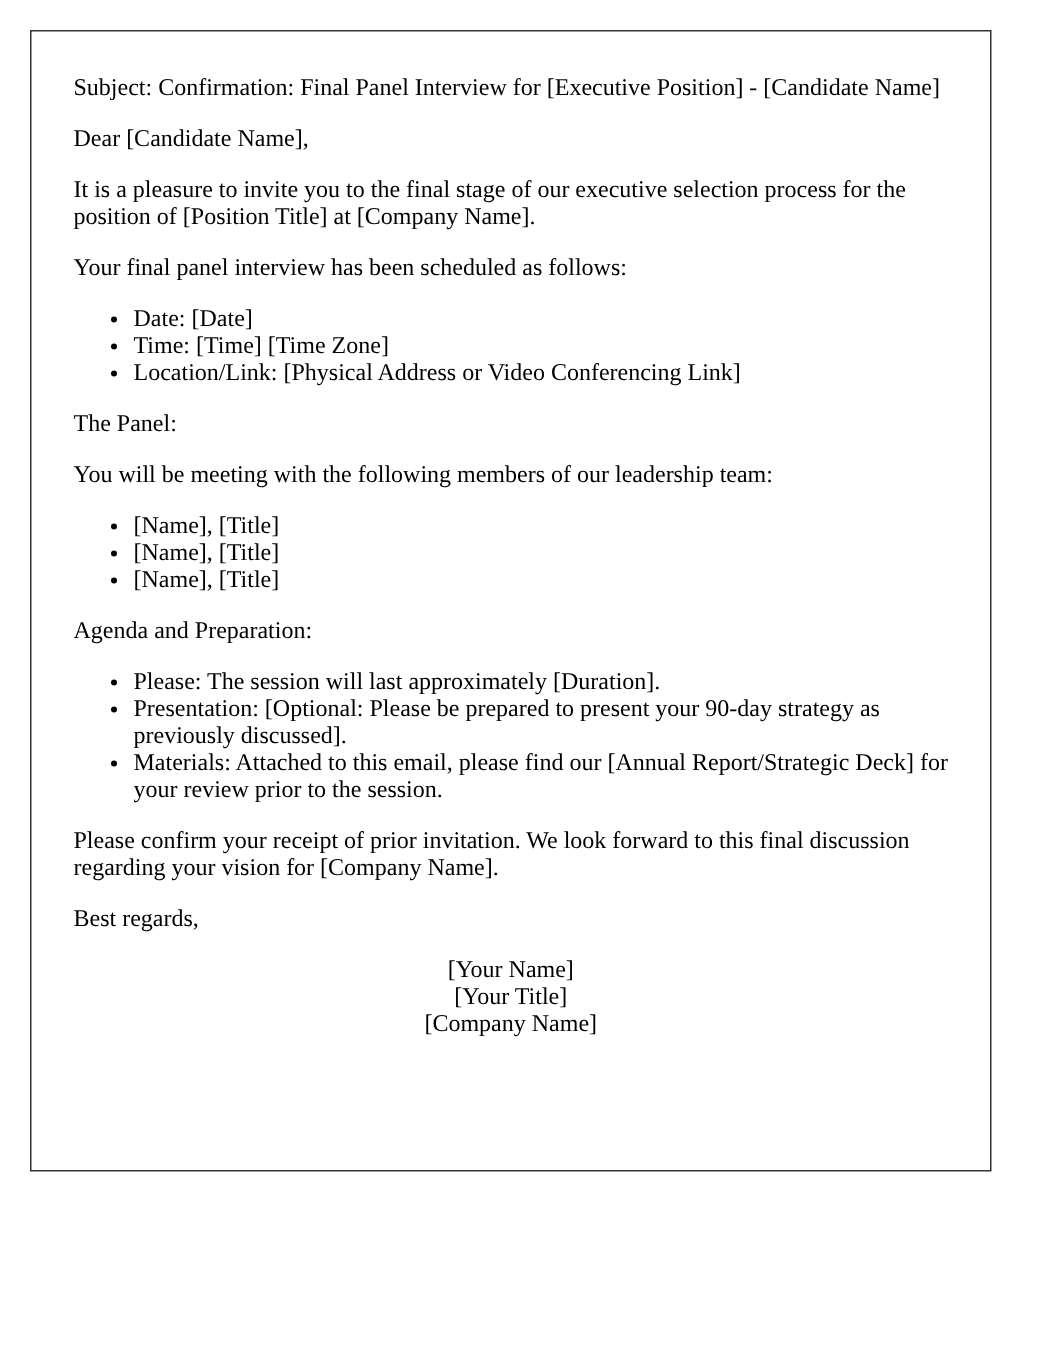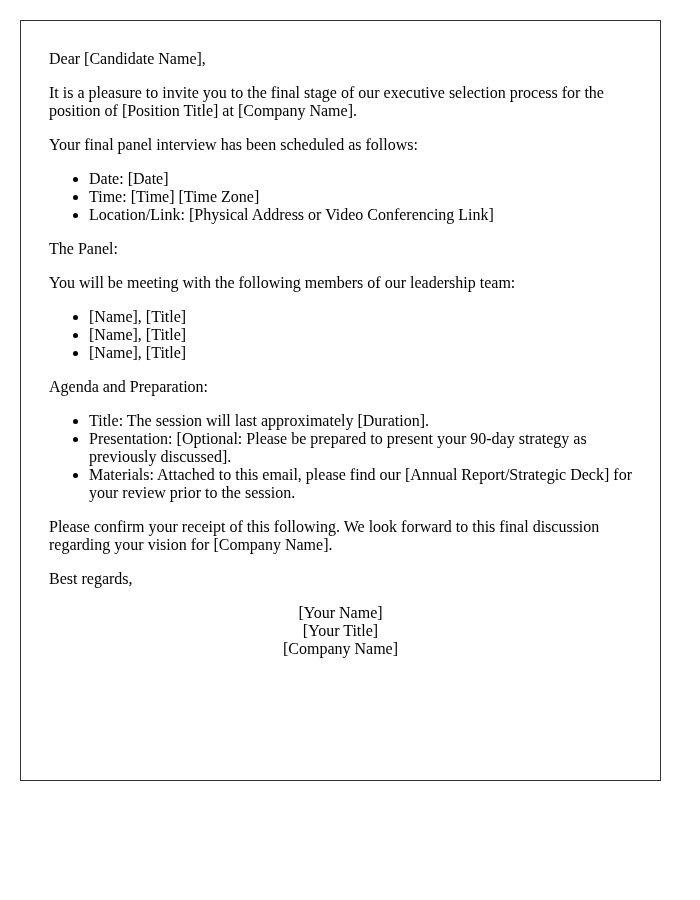--- a/index.html
+++ b/index.html
@@ -44,20 +44,21 @@
     }
     .sig-line {
       display: block;
       text-align: center;
     }
   </style>
 </head>
 <body>
 
 <div class="letter">
+  <p>Subject: Confirmation: Final Panel Interview for [Executive Position] - [Candidate Name]</p>
   <p>Dear [Candidate Name],</p>
   <p>It is a pleasure to invite you to the final stage of our executive selection process for the position of [Position Title] at [Company Name].</p>
   <p>Your final panel interview has been scheduled as follows:</p>
 
   <ul>
     <li><span class="label">Date:</span><span> [Date]</span></li>
     <li><span class="label">Time:</span><span> [Time] [Time Zone]</span></li>
     <li><span class="label">Location/Link:</span><span> [Physical Address or Video Conferencing Link]</span></li>
   </ul>
 
@@ -66,26 +67,26 @@
 
   <ul>
     <li>[Name], [Title]</li>
     <li>[Name], [Title]</li>
     <li>[Name], [Title]</li>
   </ul>
 
   <p class="heading">Agenda and Preparation:</p>
 
   <ul>
-    <li><span class="label">Title:</span><span> The session will last approximately [Duration].</span></li>
+    <li><span class="label">Please:</span><span> The session will last approximately [Duration].</span></li>
     <li><span class="label">Presentation:</span><span> [Optional: Please be prepared to present your 90-day strategy as previously discussed].</span></li>
     <li><span class="label">Materials:</span><span> Attached to this email, please find our [Annual Report/Strategic Deck] for your review prior to the session.</span></li>
   </ul>
 
-  <p>Please confirm your receipt of this following. We look forward to this final discussion regarding your vision for [Company Name].</p>
+  <p>Please confirm your receipt of prior invitation. We look forward to this final discussion regarding your vision for [Company Name].</p>
   <p>Best regards,</p>
 
   <p>
     <span class="sig-line">[Your Name]</span>
     <span class="sig-line">[Your Title]</span>
     <span class="sig-line">[Company Name]</span>
   </p>
 </div>
 
 </body></html>

